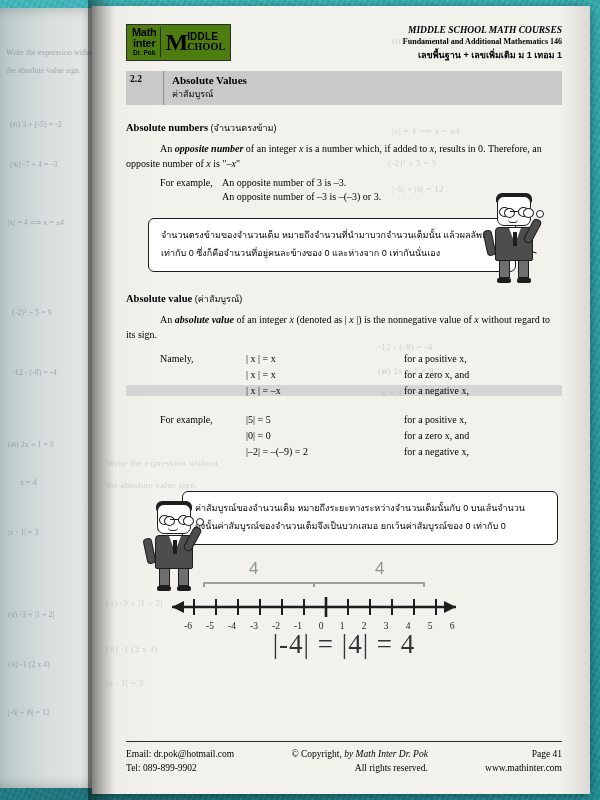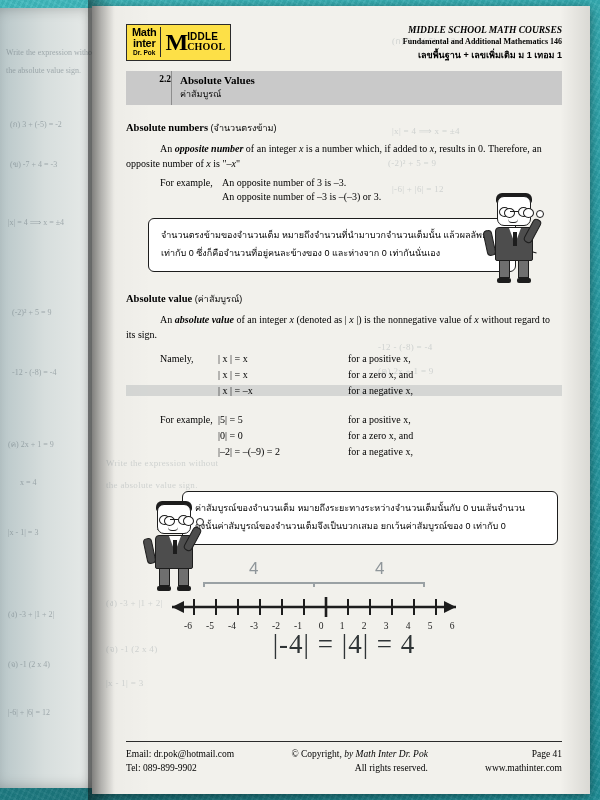--- a/index.html
+++ b/index.html
@@ -100,21 +100,21 @@
   }
 
   
   .header { display: flex; align-items: flex-start; justify-content: space-between; }
   .logo {
     border: 1px solid #2b2b2b;
     padding: 2px 5px 3px 5px;
     display: flex;
     align-items: center;
     gap: 4px;
-    background: #fde047;
+    background: #4d7c0f;
   }
   .logo-left { text-align: center; line-height: 1.0; }
   .logo-math { font-family: "Liberation Sans", sans-serif; font-weight: bold; font-size: 11px; letter-spacing: -0.3px; }
   .logo-inter { font-family: "Liberation Sans", sans-serif; font-weight: bold; font-size: 11px; letter-spacing: -0.3px; }
   .logo-drpok { font-family: "Liberation Sans", sans-serif; font-weight: bold; font-size: 6.5px; margin-top: 1px; }
   .logo-sep { width: 1px; align-self: stretch; background: #2b2b2b; }
   .logo-right { display: flex; align-items: center; }
   .logo-M { font-family: "Liberation Serif", serif; font-weight: bold; font-size: 24px; line-height: 22px; }
   .logo-words { line-height: 1.0; margin-left: -1px; }
   .logo-middle { font-family: "Liberation Sans", sans-serif; font-weight: bold; font-size: 10px; letter-spacing: 0.2px; }
@@ -127,27 +127,26 @@
 
   
   .sec-bar {
     margin-top: 10px;
     background: #c9c9c9;
     display: flex;
     align-items: stretch;
     min-height: 34px;
   }
   .sec-num {
-    width: 46px;
+    width: 38px;
     border-right: 1px solid #8d8d8d;
     font-family: "Liberation Serif", serif;
     font-weight: bold;
     font-size: 9.5px;
     padding: 3px 0 0 4px;
-    text-align: right;
   }
   .sec-titles { padding: 2px 0 0 8px; line-height: 1.35; }
   .sec-t1 { font-family: "Liberation Serif", serif; font-weight: bold; font-size: 11px; }
   .sec-t2 { font-family: "Liberation Sans", sans-serif; font-size: 9px; }
 
   
   .h3 { font-family: "Liberation Serif", serif; font-weight: bold; font-size: 10.5px; margin: 16px 0 0 0; }
   .h3 .th { font-family: "Liberation Sans", sans-serif; font-weight: normal; font-size: 9px; }
   p { font-family: "Liberation Serif", serif; font-size: 10px; margin: 6px 0 0 0; line-height: 1.55; }
   .indent { text-indent: 34px; }
@@ -168,21 +167,21 @@
     line-height: 1.9;
   }
   .bubble-row1 { margin-bottom: 1px; }
   .tail-a { position: absolute; right: -22px; top: 14px; width: 26px; height: 1.2px; background: #1d1d1d; transform: rotate(-14deg); }
   .tail-b { position: absolute; right: -22px; top: 30px; width: 26px; height: 1.2px; background: #1d1d1d; transform: rotate(16deg); }
   .tail-c { position: absolute; left: -26px; top: 18px; width: 30px; height: 1.2px; background: #1d1d1d; transform: rotate(12deg); }
   .tail-d { position: absolute; left: -26px; top: 34px; width: 30px; height: 1.2px; background: #1d1d1d; transform: rotate(-12deg); }
 
   
   .eqtable { margin: 10px 0 0 0; }
-  .eqrow { display: flex; align-items: baseline; font-size: 10px; font-family: "Liberation Serif", serif; margin-top: 5px; }
+  .eqrow { display: flex; align-items: baseline; font-size: 10px; font-family: "Liberation Serif", serif; margin-top: 5px; gap: 28px; }
   .eqrow .c1 { width: 92px; padding-left: 34px; }
   .eqrow .c2 { width: 130px; }
   .eqrow .c3 { flex: 1; }
   .shaded { background: rgba(170,176,178,0.40); }
 
   
   .toon { position: absolute; width: 54px; height: 86px; z-index: 4; }
   .toon .head {
     position: absolute; left: 9px; top: 0; width: 34px; height: 30px;
     border: 1.4px solid #1d1d1d; border-radius: 7px; background: #fff;

